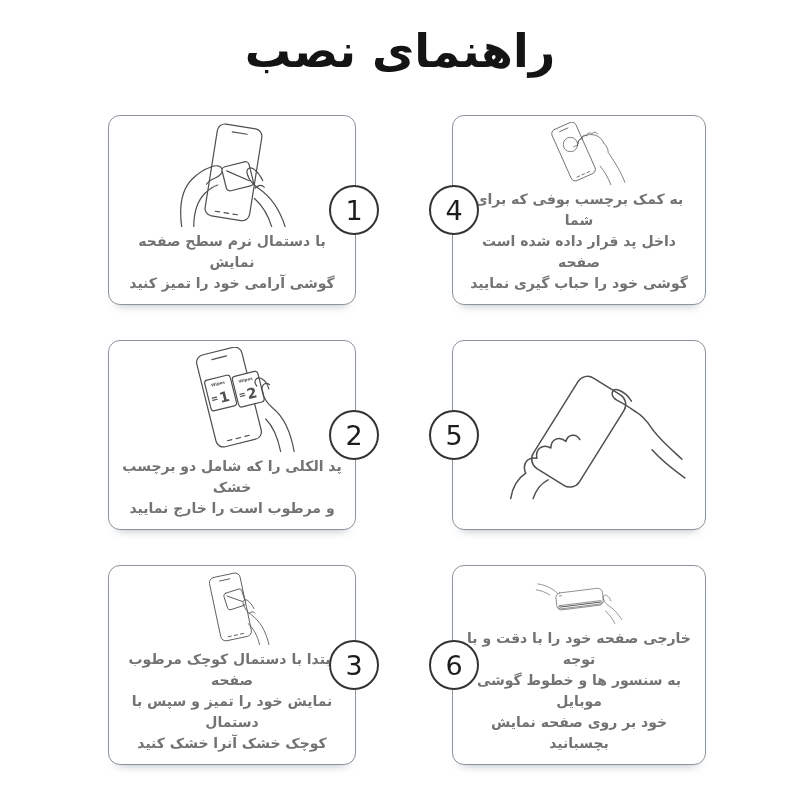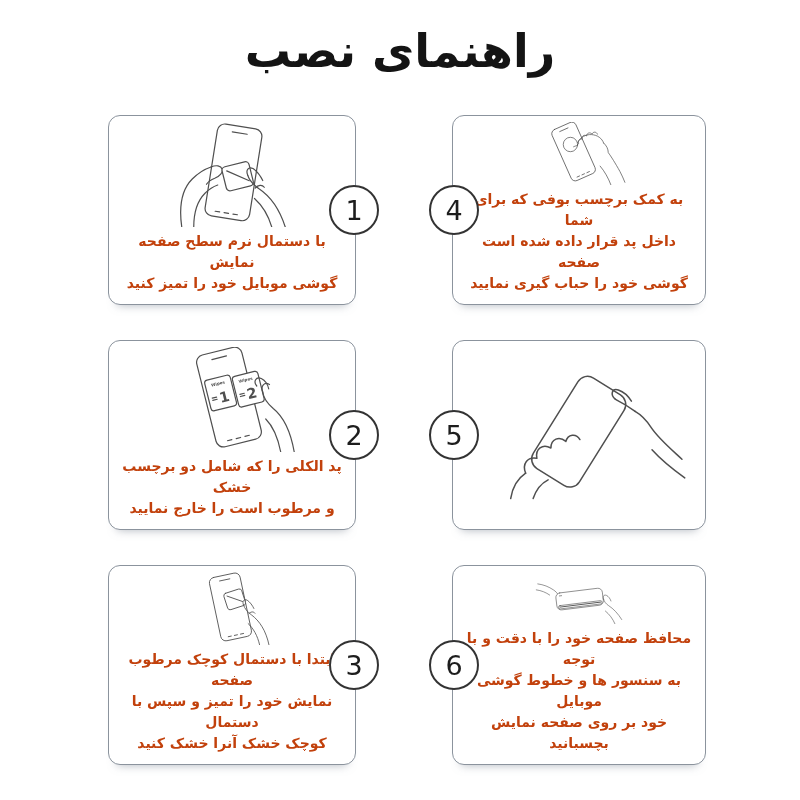--- a/index.html
+++ b/index.html
@@ -69,21 +69,21 @@
   .panel.left  .badge { right: -24px; }
   .panel.right .badge { left: -24px; }
   .caption {
     margin: 4px 0 0 0;
     direction: rtl;
     text-align: center;
     white-space: pre-line;
     font-size: 14px;
     font-weight: bold;
     line-height: 1.5;
-    color: #c2410c;
+    color: #737373;
   }
   .illus {
     flex: 1 1 auto;
     width: 234px;
     min-height: 0;
   }
   .illus .ink {
     stroke: #4f4f4f;
     stroke-width: 1.6;
     fill: none;
@@ -132,21 +132,21 @@
           </g>
           <g>
             <path d="M196,140 C188,115 176,99 161,89 C154,84 148,78 146,71"></path>
             <path d="M178,140 C173,123 165,111 155,102"></path>
             <path d="M146,71 C143,64 147,59 153,62 C159,66 163,72 166,78"></path>
             <path d="M156,88 C160,84 165,83 168,87"></path>
           </g>
         </g>
       </svg>
       <p class="caption" lang="fa">با دستمال نرم سطح صفحه نمایش
-گوشی موبایل خود را تمیز کنید</p>
+گوشی آرامی خود را تمیز کنید</p>
     </section>
 
     <section class="panel right">
       <div class="badge">
         <span>4</span>
       </div>
       <svg class="illus" viewBox="0 0 250 140">
         <g class="ink">
           <g transform="rotate(-24 112 66)">
             <rect x="84" y="4" width="58" height="124" rx="10" fill="#fff"></rect>
@@ -282,19 +282,19 @@
               <line x1="72" y1="88" x2="182" y2="88" stroke-width="2.4"></line>
             </g>
           </g>
           <g>
             <path d="M240,128 C230,112 218,99 204,90 C198,86 193,80 191,73"></path>
             <path d="M222,140 C216,126 207,114 196,105"></path>
             <path d="M191,73 C188,66 192,60 199,63 C205,66 209,72 211,78"></path>
           </g>
         </g>
       </svg>
-      <p class="caption" lang="fa">محافظ صفحه خود را با دقت و با توجه
+      <p class="caption" lang="fa">خارجی صفحه خود را با دقت و با توجه
 به سنسور ها و خطوط گوشی موبایل
 خود بر روی صفحه نمایش بچسبانید</p>
     </section>
 
   </div>
 </div>
 
 </body></html>

